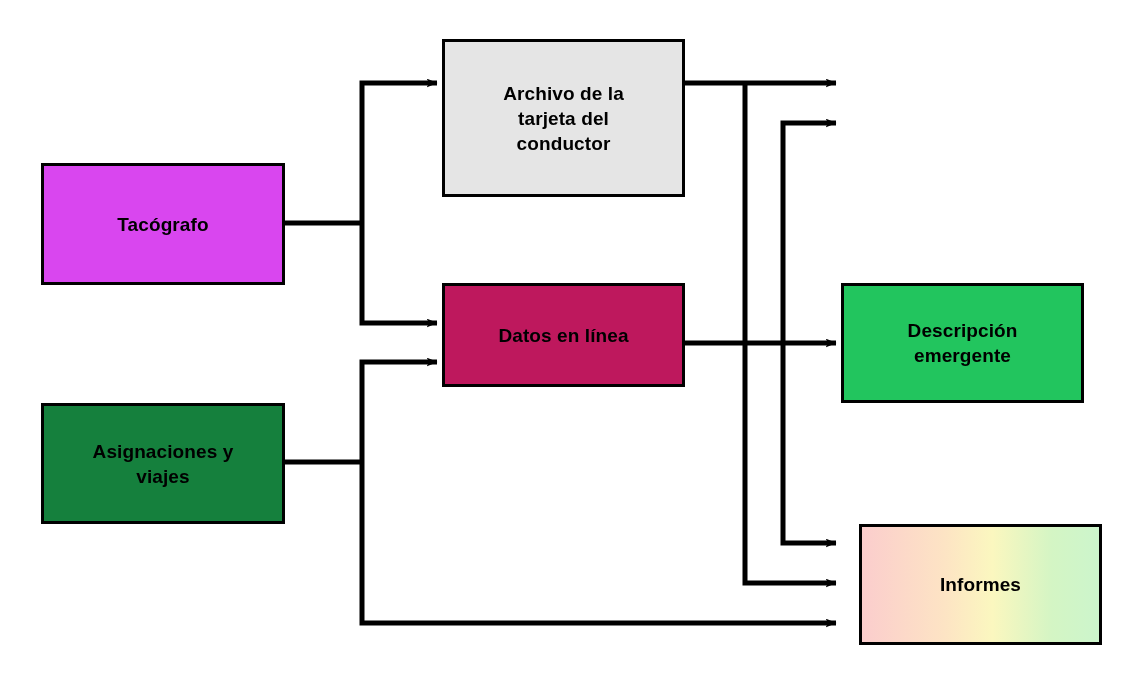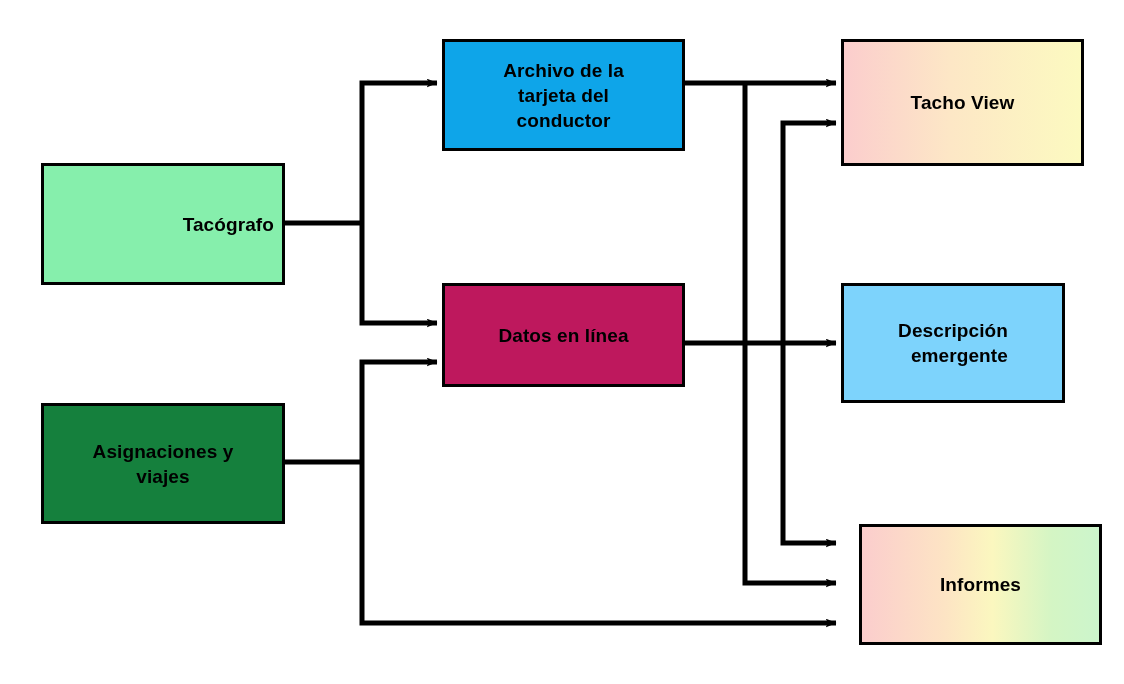--- a/index.html
+++ b/index.html
@@ -39,27 +39,27 @@
     line-height: 25px;
     color: #000000;
     letter-spacing: 0.1px;
     z-index: 2;
   }
   .node-label {
     display: block;
     white-space: pre-line;
     padding: 0 8px;
   }
-  #node-tacografo   { left: 41px;  top: 163px; width: 244px; height: 122px; background: #86efac; justify-content: flex-end; }
+  #node-tacografo   { left: 41px;  top: 163px; width: 244px; height: 122px; background: #d946ef; }
   #node-asignaciones{ left: 41px;  top: 403px; width: 244px; height: 121px; background: #15803d; }
-  #node-archivo     { left: 442px; top: 39px;  width: 243px; height: 112px; background: #0ea5e9; align-items: center; }
+  #node-archivo     { left: 442px; top: 39px;  width: 243px; height: 158px; background: #e5e5e5; align-items: center; }
   #node-datos       { left: 442px; top: 283px; width: 243px; height: 104px; background: #be185d; }
   #node-tachoview   { left: 841px; top: 39px;  width: 243px; height: 127px;
                       background: linear-gradient(to right, #fbcdcd 0%, #fde7c6 45%, #fcfac0 100%); }
-  #node-descripcion { left: 841px; top: 283px; width: 224px; height: 120px; background: #7dd3fc; text-align: right; }
+  #node-descripcion { left: 841px; top: 283px; width: 243px; height: 120px; background: #22c55e; }
   #node-informes    { left: 841px; top: 524px; width: 243px; height: 121px;
                       background: linear-gradient(to right, #fbcdcd 0%, #fde4c4 35%, #fbf7bf 55%, #d4f5c4 80%, #ccf5cc 100%); margin-left: 18px; }
 </style>
 </head>
 <body>
 
 <div id="diagram-root">
 
   <svg id="edge-layer" viewBox="0 0 1124 684" width="1124" height="684" xmlns="http://www.w3.org/2000/svg">
     <defs>
@@ -107,23 +107,20 @@
   <div class="node" id="node-archivo">
     <span class="node-label">Archivo de la
 tarjeta del
 conductor</span>
   </div>
 
   <div class="node" id="node-datos">
     <span class="node-label">Datos en línea</span>
   </div>
 
-  <div class="node" id="node-tachoview">
-    <span class="node-label">Tacho View</span>
-  </div>
 
   <div class="node" id="node-descripcion">
     <span class="node-label">Descripción
 emergente</span>
   </div>
 
   <div class="node" id="node-informes">
     <span class="node-label">Informes</span>
   </div>
 

